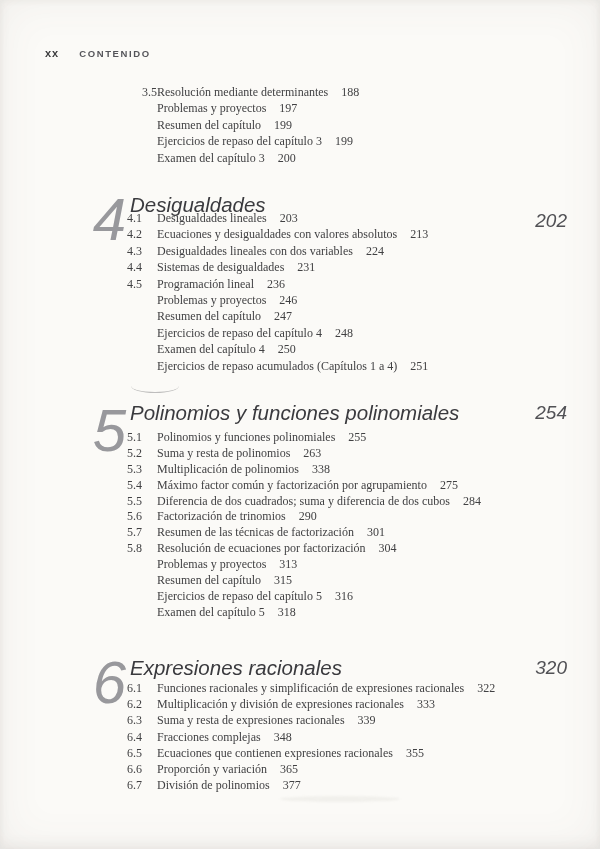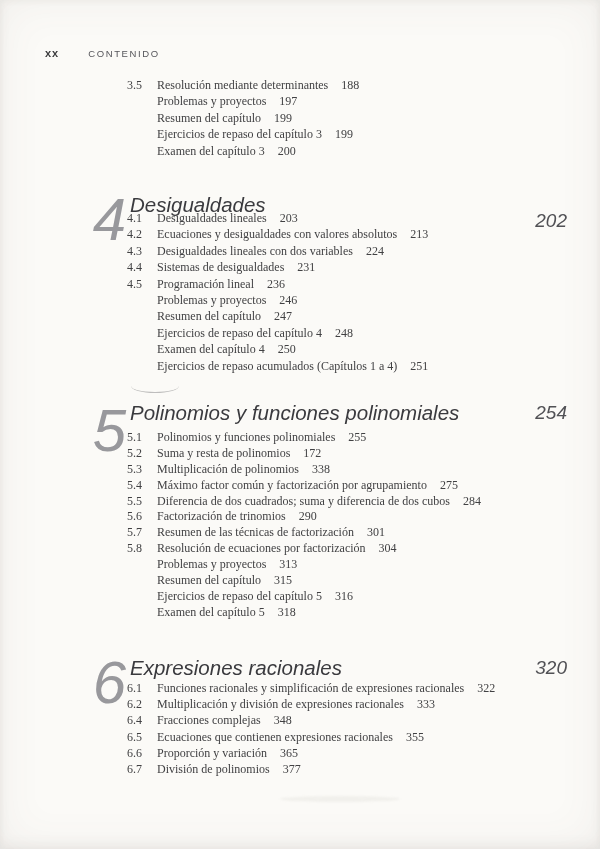--- a/index.html
+++ b/index.html
@@ -13,42 +13,42 @@
   .page-surface {
     position: absolute; inset: 0;
     box-shadow: inset 0 0 45px rgba(95,90,78,0.07),
                 inset 0 -5px 12px rgba(95,90,78,0.07),
                 inset 0 2px 6px rgba(95,90,78,0.04);
     pointer-events: none;
   }
   
   .folio-line {
     position: absolute; top: 47px; left: 45px;
-    display: flex; align-items: baseline; gap: 29px;
+    display: flex; align-items: baseline; gap: 20px;
     font-family: "Liberation Sans", sans-serif;
   }
   .folio { font-size: 11px; font-weight: bold; letter-spacing: 1px; color: #3c3c3e; }
-  .running-head { font-size: 9.5px; letter-spacing: 1.6px; color: #55555a; }
+  .running-head { font-size: 9.5px; letter-spacing: 1.6px; color: #55555a; font-weight: bold; }
 
   
   .toc-list { position: absolute; left: 0; right: 0; }
   .toc-row {
     display: flex; align-items: baseline;
     margin-left: 127px; white-space: nowrap;
     color: #414143; font-size: 12px;
   }
   .toc-row .num { width: 30px; flex: 0 0 30px; }
   .toc-row .pg { margin-left: 13px; }
 
   #ch3-list .toc-row  { height: 16.4px; line-height: 16.4px; }
   #ch4-list .toc-row  { height: 16.4px; line-height: 16.4px; }
   #ch5-list .toc-row  { height: 15.9px; line-height: 15.9px; }
   #ch6-list .toc-row  { height: 16.2px; line-height: 16.2px; }
 
-  #ch3-list { top: 77px; }
+  #ch3-list { top: 84px; text-align: right; }
   #ch4-list { top: 210px; }
   #ch5-list { top: 430px; }
   #ch6-list { top: 680px; }
 
   
   .chap-num {
     position: absolute; left: 84px; width: 42px;
     text-align: right;
     font-family: "Liberation Sans", sans-serif;
     font-style: italic; font-size: 60px; line-height: 1;
@@ -184,21 +184,21 @@
 <div class="chap-page" id="ch5-page">254</div>
 <div class="toc-list" id="ch5-list">
   <div class="toc-row">
       <span class="num">5.1</span>
       <span class="ttl">Polinomios y funciones polinomiales</span>
       <span class="pg">255</span>
     </div>
   <div class="toc-row">
       <span class="num">5.2</span>
       <span class="ttl">Suma y resta de polinomios</span>
-      <span class="pg">172</span>
+      <span class="pg">263</span>
     </div>
   <div class="toc-row">
       <span class="num">5.3</span>
       <span class="ttl">Multiplicación de polinomios</span>
       <span class="pg">338</span>
     </div>
   <div class="toc-row">
       <span class="num">5.4</span>
       <span class="ttl">Máximo factor común y factorización por agrupamiento</span>
       <span class="pg">275</span>
@@ -253,20 +253,25 @@
       <span class="num">6.1</span>
       <span class="ttl">Funciones racionales y simplificación de expresiones racionales</span>
       <span class="pg">322</span>
     </div>
   <div class="toc-row">
       <span class="num">6.2</span>
       <span class="ttl">Multiplicación y división de expresiones racionales</span>
       <span class="pg">333</span>
     </div>
   <div class="toc-row">
+      <span class="num">6.3</span>
+      <span class="ttl">Suma y resta de expresiones racionales</span>
+      <span class="pg">339</span>
+    </div>
+  <div class="toc-row">
       <span class="num">6.4</span>
       <span class="ttl">Fracciones complejas</span>
       <span class="pg">348</span>
     </div>
   <div class="toc-row">
       <span class="num">6.5</span>
       <span class="ttl">Ecuaciones que contienen expresiones racionales</span>
       <span class="pg">355</span>
     </div>
   <div class="toc-row">

